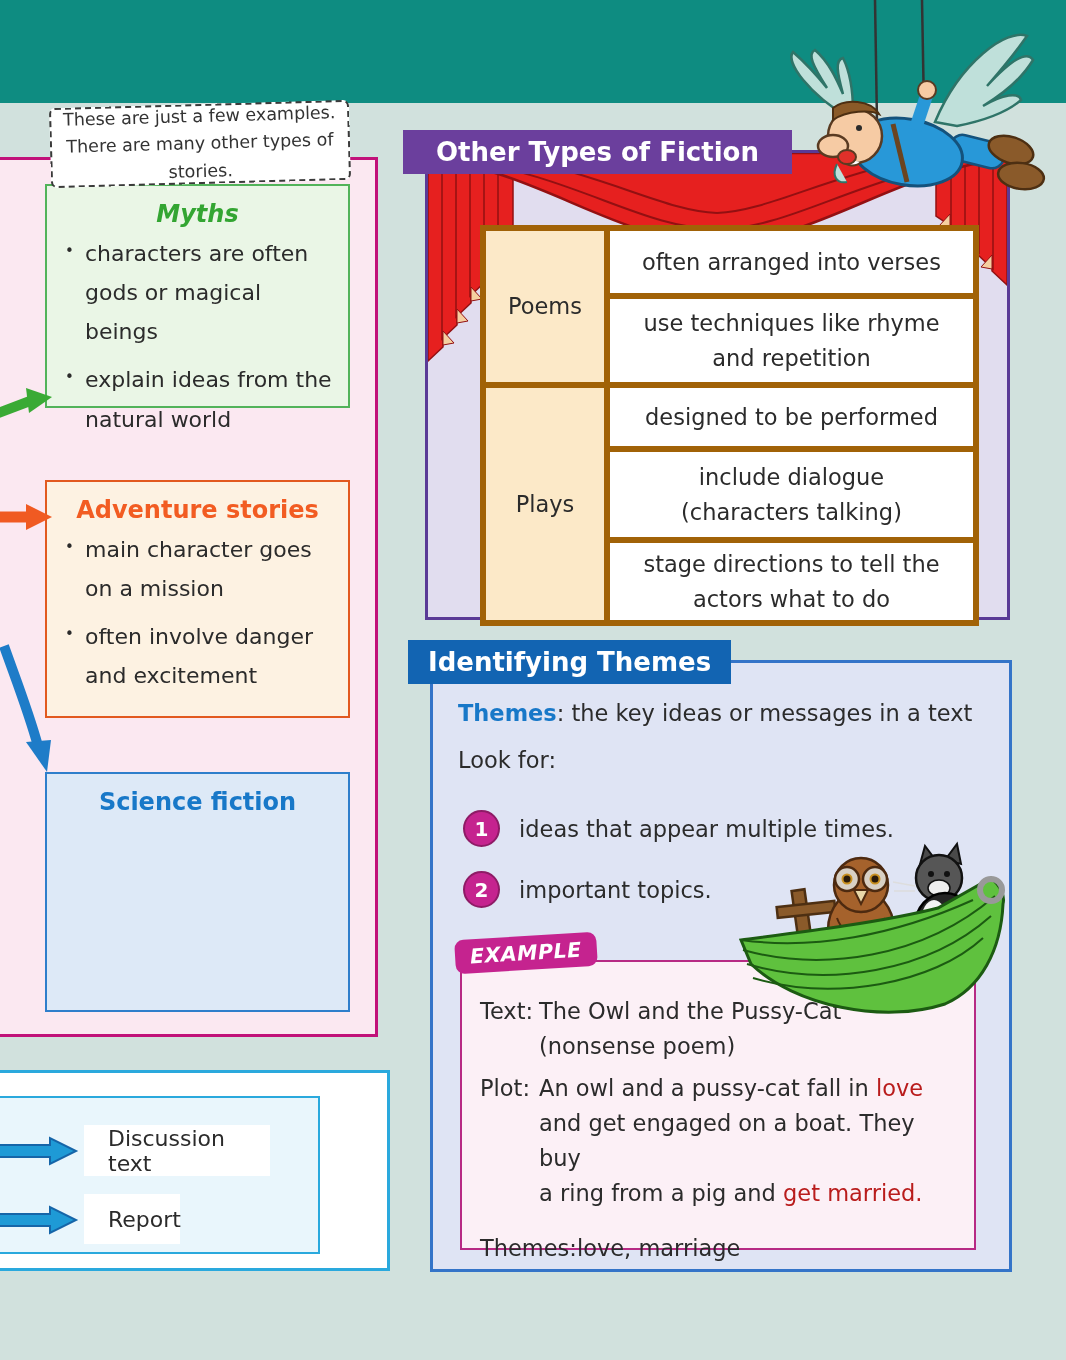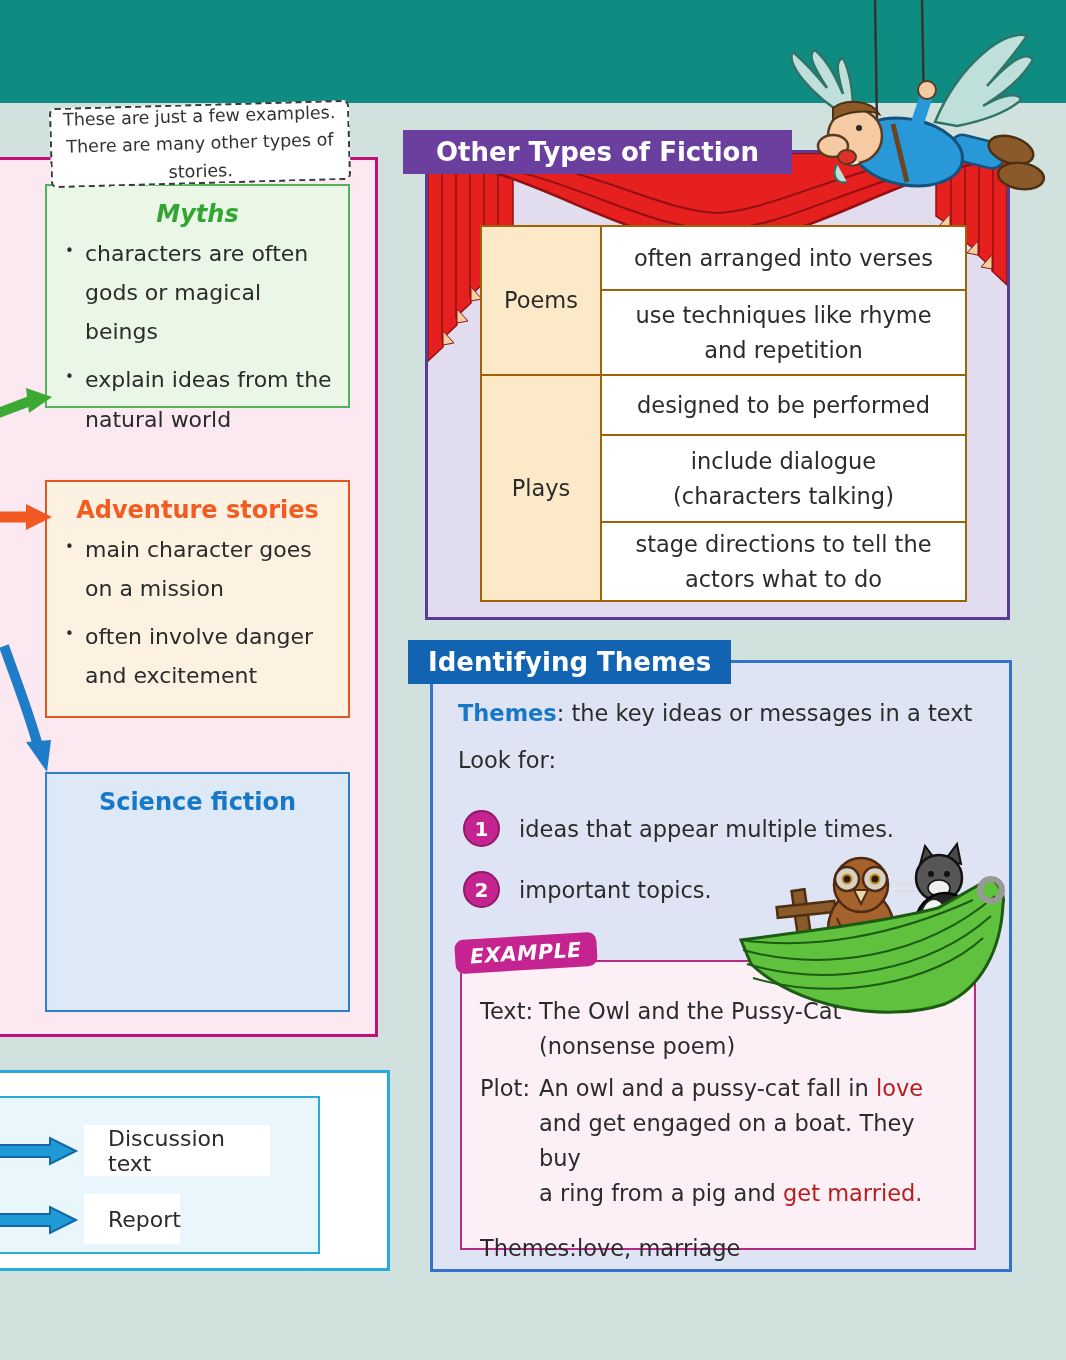--- a/index.html
+++ b/index.html
@@ -42,21 +42,21 @@
   
   .purple-header{left:403px;top:130px;height:44px;padding:0 33px;z-index:6;
     background:#6b3f9d;color:#fff;font-weight:bold;font-size:26px;
     display:flex;align-items:center;}
   .theatre-panel{left:425px;top:150px;width:585px;height:470px;
     border:3px solid #5a3a96;background:#e1ddef;z-index:2;}
   .curtain-svg{left:428px;top:153px;z-index:3;pointer-events:none;}
 
   table.fiction{position:absolute;left:480px;top:225px;z-index:5;
     border-collapse:collapse;background:#fff;}
-  table.fiction td{border:2px solid #a16207;text-align:center;vertical-align:middle;
+  table.fiction td{border:6px solid #a16207;text-align:center;vertical-align:middle;
     font-size:22.5px;white-space:pre-line;line-height:1.55;padding:0 10px;}
   td.type-label{background:#fce9c8;width:98px;font-size:24px;}
   .cell-w{width:343px;}
 
   
   .blue-header{left:408px;top:640px;height:44px;padding:0 20px;z-index:6;
     background:#1264b2;color:#fff;font-weight:bold;font-size:26px;
     display:flex;align-items:center;}
   .themes-panel{left:430px;top:660px;width:582px;height:612px;
     border:3px solid #3474c8;background:#dfe4f4;z-index:2;}

